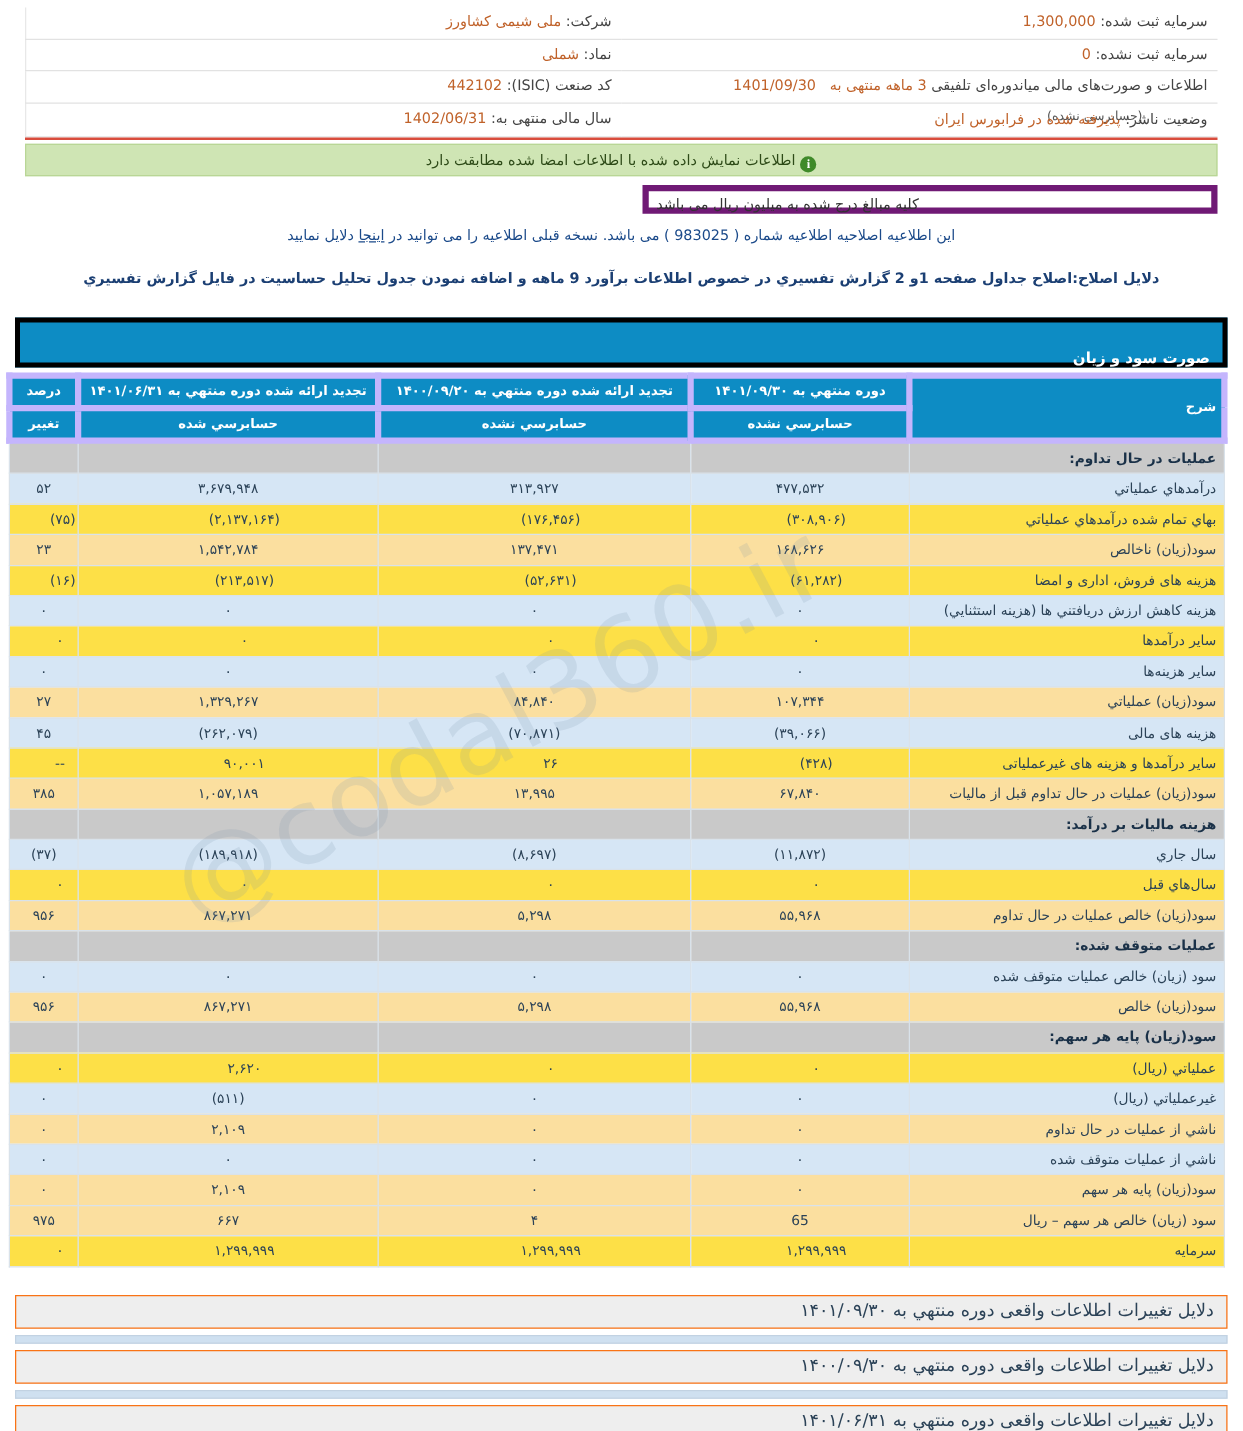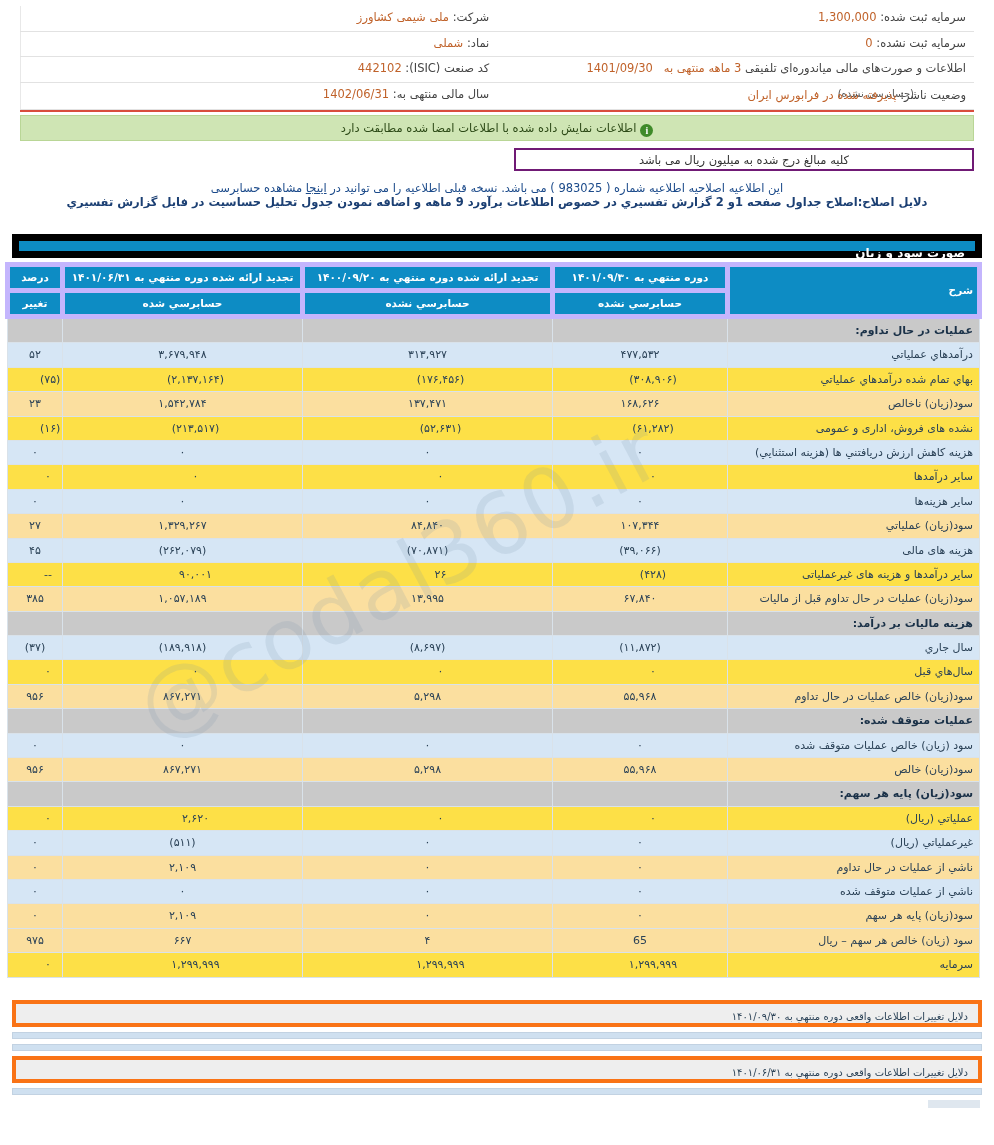--- a/index.html
+++ b/index.html
@@ -85,60 +85,61 @@
     line-height: 13px;
     text-align: center;
     vertical-align: -2px;
     margin-left: 4px;
     font-family: "Liberation Serif", serif;
   }
 
   
   .mrial-box {
     margin: 7px 20px 0 20px;
-    border: 2px solid #701a75;
+    border: 5px solid #701a75;
     background: #fff;
     height: 23px;
     line-height: 21px;
     font-size: 11.5px;
     color: #333;
     padding: 0 6px;
     width: 460px;
-    text-align: center;
+    text-align: left;
   }
 
   
   .notice-line {
     text-align: center;
     font-size: 11.5px;
     color: #1b4a8a;
     margin-top: 10px;
     padding: 0 20px;
   }
   .notice-line a { color: #1b4a8a; text-decoration: underline; }
   .notice-bold {
     text-align: center;
     font-size: 11.5px;
     color: #1b3f73;
     font-weight: bold;
+    margin-top: 20px;
     padding: 0 20px;
   }
 
   
   .stmt-wrap { margin: 25px 12px 0 12px; }
   .stmt-title {
     background: #0d8cc4;
     color: #ffffff;
     font-size: 12px;
     font-weight: bold;
     height: 24px;
     line-height: 24px;
-    padding: 0 10px;
+    padding: 16px 10px;
     text-align: right;
-    border: 7px solid #000000;
+    border: 4px solid #000000;
   }
   table.stmt {
     width: 100%;
     border-collapse: collapse;
     table-layout: fixed;
     margin-top: 4px;
     border: 1px solid #c8d3dd;
   }
   table.stmt th {
     background: #0d8cc4;
@@ -173,24 +174,24 @@
   .colw-desc { width: 252px; }
   .colw-c1   { width: 175px; }
   .colw-c2   { width: 250px; }
   .colw-c3   { width: 240px; }
   .colw-pct  { width: 55px; }
 
   
   .footer-wrap { margin: 22px 12px 0 12px; }
   .footer-row {
     background: #eeeeee;
-    border: 4px solid #f97316;
+    border: 1px solid #f97316;
     height: 27px;
     line-height: 25px;
-    font-size: 10px;
+    font-size: 14px;
     color: #2b4257;
     padding: 0 10px;
     text-align: right;
     margin-bottom: 5px;
   }
   .footer-sep {
     background: #cfe0f0;
     border: 1px solid #c2d2e2;
     height: 7px;
     margin-bottom: 5px;
@@ -262,21 +263,21 @@
 
 <div class="green-bar">
   <span class="info-circle">i</span><span>اطلاعات نمایش داده شده با اطلاعات امضا شده مطابقت دارد</span>
 </div>
 
 <div class="mrial-box">کلیه مبالغ درج شده به میلیون ریال می باشد</div>
 
 <div class="notice-line">
   <span>این اطلاعیه اصلاحیه اطلاعیه شماره ( 983025 ) می باشد. نسخه قبلی اطلاعیه را می توانید در</span>
   <a href="#">اینجا</a>
-  <span>مشاهده حسابرسی</span>
+  <span>دلایل نمایید</span>
 </div>
 
 <div class="notice-bold">دلایل اصلاح:اصلاح جداول صفحه 1و 2 گزارش تفسيري در خصوص اطلاعات برآورد 9 ماهه و اضافه نمودن جدول تحلیل حساسیت در فایل گزارش تفسيري</div>
 
 <div class="stmt-wrap">
   <div class="stmt-title">صورت سود و زيان</div>
   <table class="stmt">
     <colgroup>
       <col class="colw-desc">
         <col class="colw-c1">
@@ -322,21 +323,21 @@
           <td class="num neg">(۷۵)</td>
         </tr>
         <tr class="r-gold">
           <td class="desc">سود(زيان) ناخالص</td>
           <td class="num">۱۶۸,۶۲۶</td>
           <td class="num">۱۳۷,۴۷۱</td>
           <td class="num">۱,۵۴۲,۷۸۴</td>
           <td class="num">۲۳</td>
         </tr>
         <tr class="r-white">
-          <td class="desc">نشده های فروش، اداری و عمومی</td>
+          <td class="desc">هزینه های فروش، اداری و امضا</td>
           <td class="num neg">(۶۱,۲۸۲)</td>
           <td class="num neg">(۵۲,۶۳۱)</td>
           <td class="num neg">(۲۱۳,۵۱۷)</td>
           <td class="num neg">(۱۶)</td>
         </tr>
         <tr class="r-blue">
           <td class="desc">هزینه کاهش ارزش دريافتني ها (هزینه استثنايي)</td>
           <td class="num">۰</td>
           <td class="num">۰</td>
           <td class="num">۰</td>
@@ -490,18 +491,19 @@
           <td class="num">۰</td>
         </tr>
       </tbody>
   </table>
 </div>
 
 <div class="footer-wrap">
   <div id="footer-links">
       <div class="footer-row">دلایل تغییرات اطلاعات واقعی دوره منتهي به ۱۴۰۱/۰۹/۳۰</div>
       <div class="footer-sep"></div>
+      <div class="footer-row">دلایل تغییرات اطلاعات واقعی دوره منتهي به ۱۴۰۰/۰۹/۳۰</div>
       <div class="footer-sep"></div>
       <div class="footer-row">دلایل تغییرات اطلاعات واقعی دوره منتهي به ۱۴۰۱/۰۶/۳۱</div>
       <div class="footer-sep"></div>
     </div>
 </div>
 <div class="footer-tail"></div>
 
 </body></html>

